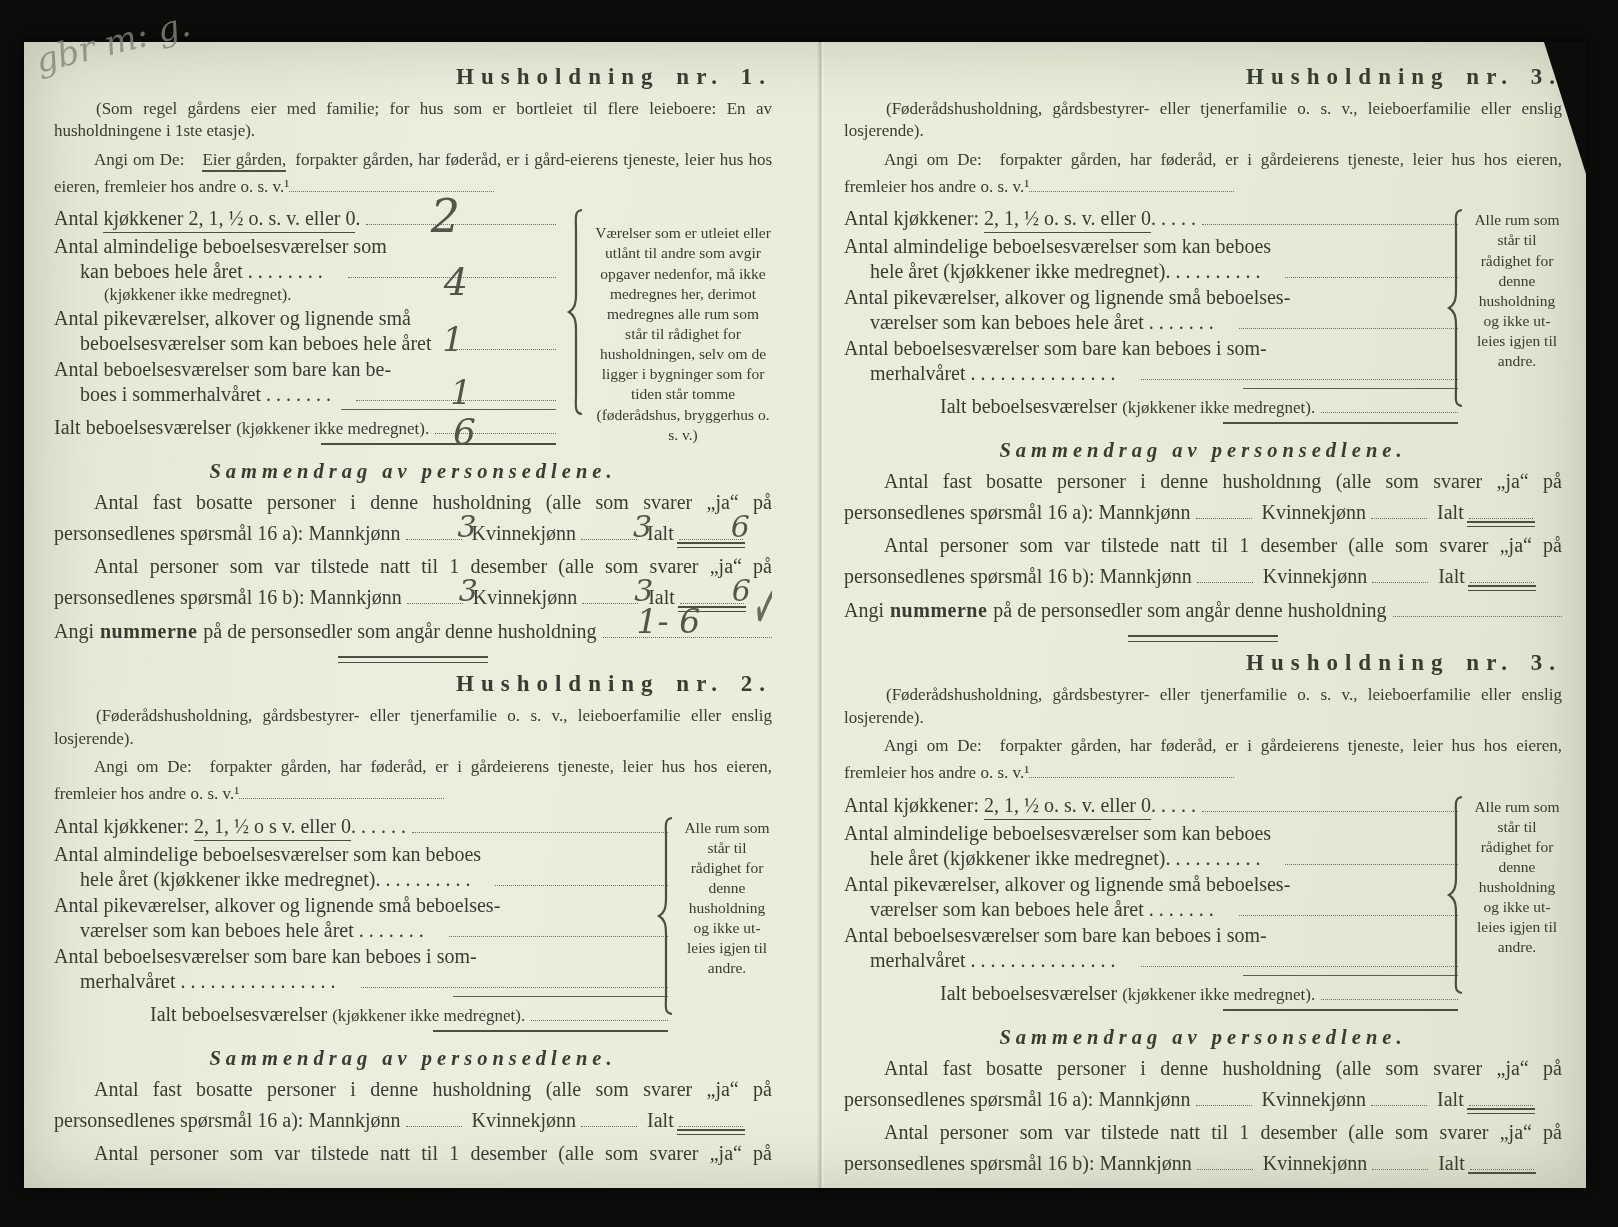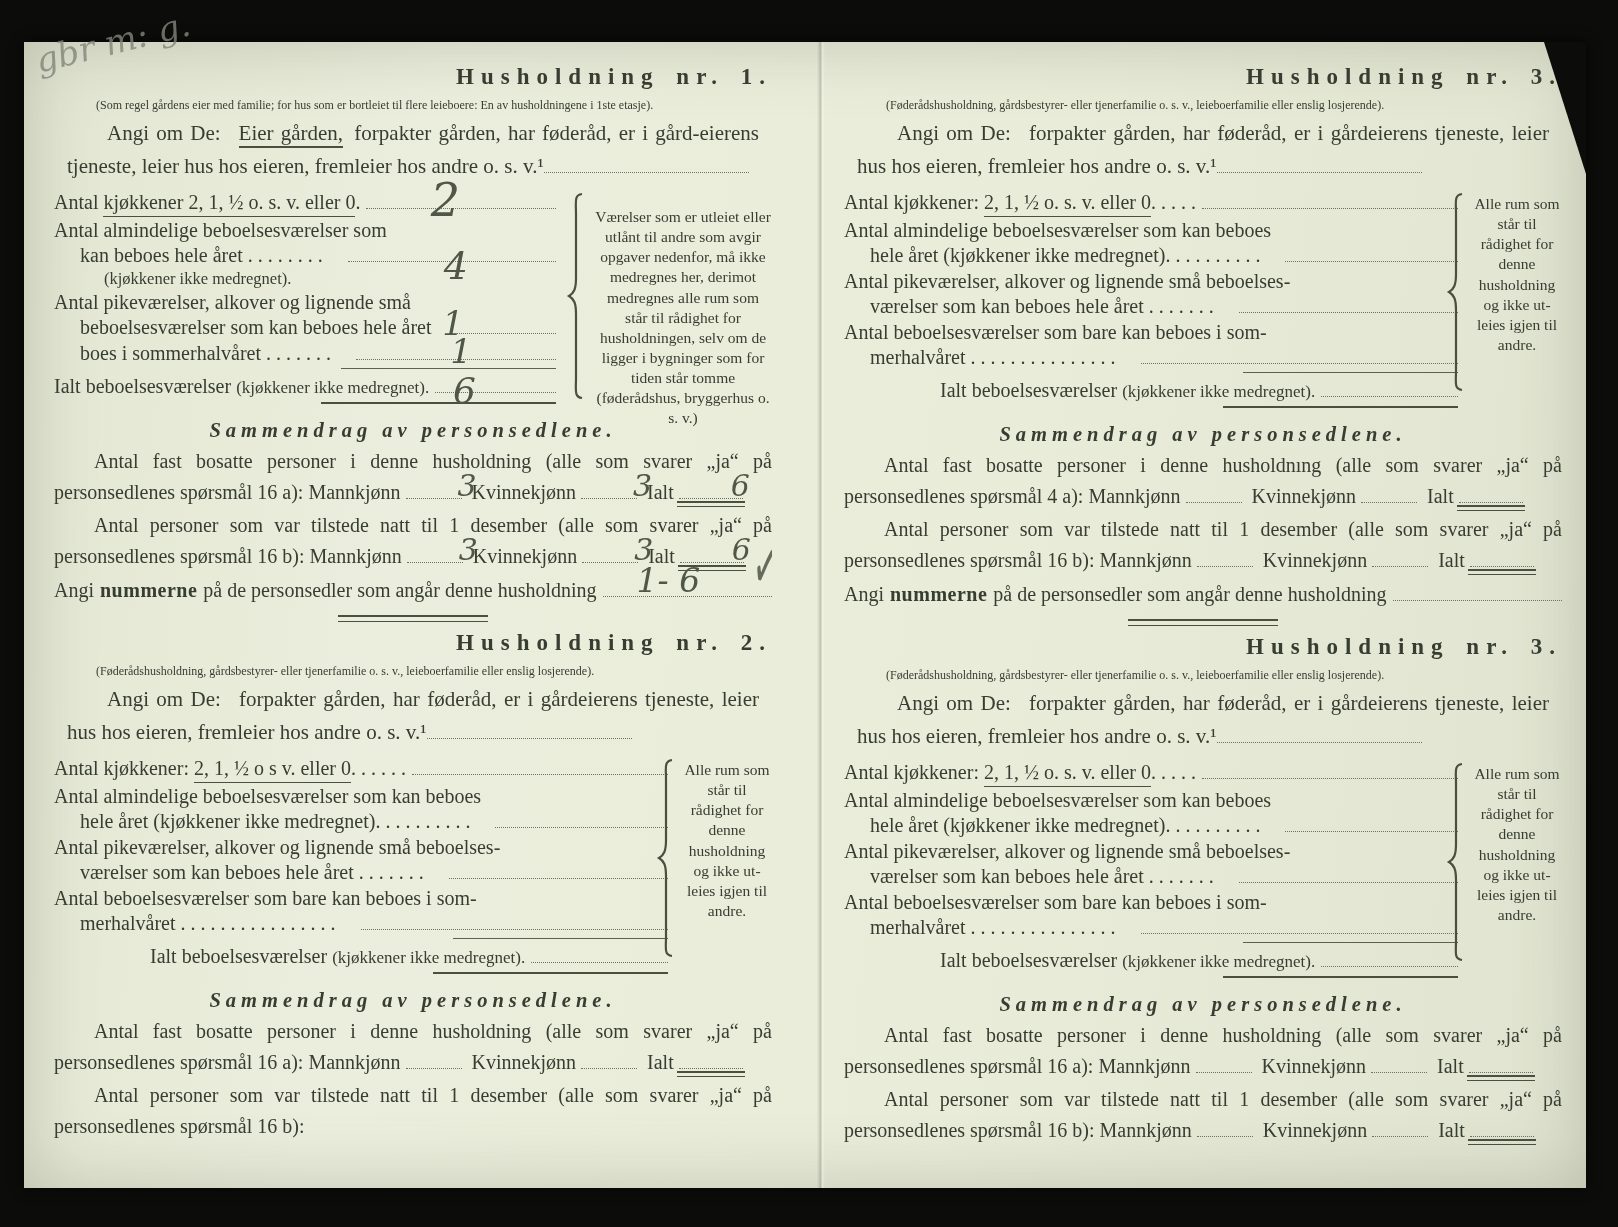--- a/index.html
+++ b/index.html
@@ -11,22 +11,22 @@
   .corner-cut{position:absolute;top:0;right:0;width:0;height:0;
          border-top:132px solid #0c0c0a;border-left:42px solid transparent;}
   .crease{position:absolute;left:793px;top:0;bottom:0;width:8px;
          background:linear-gradient(90deg,rgba(100,105,85,0),rgba(100,105,85,.30) 45%,rgba(255,255,255,.30) 68%,rgba(100,105,85,0));}
   .pencil{position:absolute;left:10px;top:-20px;font-family:"DejaVu Serif",serif;font-style:italic;
          color:#82867a;font-size:34px;transform:rotate(-14deg);opacity:.8;}
   .page{position:absolute;top:14px;width:718px;height:1118px;overflow:hidden;}
   .page.left{left:30px;} .page.right{left:820px;}
 
   .title{text-align:right;font-size:23px;font-weight:bold;letter-spacing:7px;word-spacing:4px;margin:8px 0 5px;}
-  .intro{font-size:12px;line-height:1.32;margin:8px 0 3px;text-align:justify;text-indent:42px;}
-  .angi{font-size:21px;line-height:1.6;margin:1px 13px 6px;text-align:justify;text-indent:40px;}
+  .intro{font-size:17px;line-height:1.32;margin:8px 0 3px;text-align:justify;text-indent:42px;}
+  .angi{font-size:17px;line-height:1.6;margin:1px 0 6px;text-align:justify;text-indent:40px;}
   .angi .lead{margin-right:18px;}
   .angi .choice{border-bottom:2px solid #49503f;padding-bottom:1px;margin-right:4px;}
   .tail{display:inline-block;width:205px;border-bottom:1.5px dotted #6c7161;height:.85em;}
 
   .fields{position:relative;font-size:20px;margin:3px 0 0;}
   .fields .rows{position:relative;}
   .fields.wide .rows{width:502px;}
   .fields.narrow .rows{width:614px;}
   .frow{position:relative;line-height:25px;margin:1px 0;}
   .rowflex{display:flex;align-items:baseline;}
@@ -104,20 +104,21 @@
             </div>
             <div class="frow">
               <div class="l1">Antal pikeværelser, alkover og lignende små</div>
               <div class="l2">
                   <span>beboelsesværelser som kan beboes hele året</span>
                   <span class="leader"></span>
                 </div>
               <span class="hwv v-maid">1</span>
             </div>
             <div class="frow">
+              <div class="l1">Antal beboelsesværelser som bare kan be-</div>
               <div class="l2">
                   <span>boes i sommerhalvåret   .  .  .  .  .  .  .</span>
                   <span class="leader"></span>
                 </div>
               <span class="hwv v-summer">1</span>
             </div>
             <div class="shortrule"></div>
             <div class="trow">
               <span>Ialt beboelsesværelser</span>&nbsp;<span class="smalltxt">(kjøkkener ikke medregnet).</span>
               <span class="leader"></span>
@@ -261,21 +262,21 @@
             <div class="dblrule"></div>
           </div>
           <svg class="brace" width="18" height="200" viewBox="0 0 18 200">
             <path d="M16,2 C8,3 10,10 10,21 L10,82 C10,93 8,97 3,100 C8,103 10,107 10,118 L10,179 C10,191 8,197 16,198"></path>
           </svg>
           <div class="note">Alle rum som står til rådighet for denne hushold­ning og ikke ut­leies igjen til andre.</div>
         </div>
 
         <h3 class="sumtitle">Sammendrag av personsedlene.</h3>
         <div class="sumwrap">
-          <p class="sump"><span>Antal fast bosatte personer i denne husholdnıng (alle som svarer „ja“ på personsedlenes spørsmål 4 a):</span>
+          <p class="sump"><span>Antal fast bosatte personer i denne husholdnıng (alle som svarer „ja“ på personsedlenes spørsmål 16 a):</span>
             <span>Mannkjønn</span><span class="slot"><span class="hw"></span></span>
             <span>Kvinnekjønn</span><span class="slot"><span class="hw"></span></span>
             <span>Ialt</span><span class="slot ialt"><span class="hw"></span></span>
           </p>
           <p class="sump"><span>Antal personer som var tilstede natt til 1 desember (alle som svarer „ja“ på personsedlenes spørsmål 16 b):</span>
             <span>Mannkjønn</span><span class="slot"><span class="hw"></span></span>
             <span>Kvinnekjønn</span><span class="slot"><span class="hw"></span></span>
             <span>Ialt</span><span class="slot ialt"><span class="hw"></span></span>
           </p>
           <div class="nummer">

